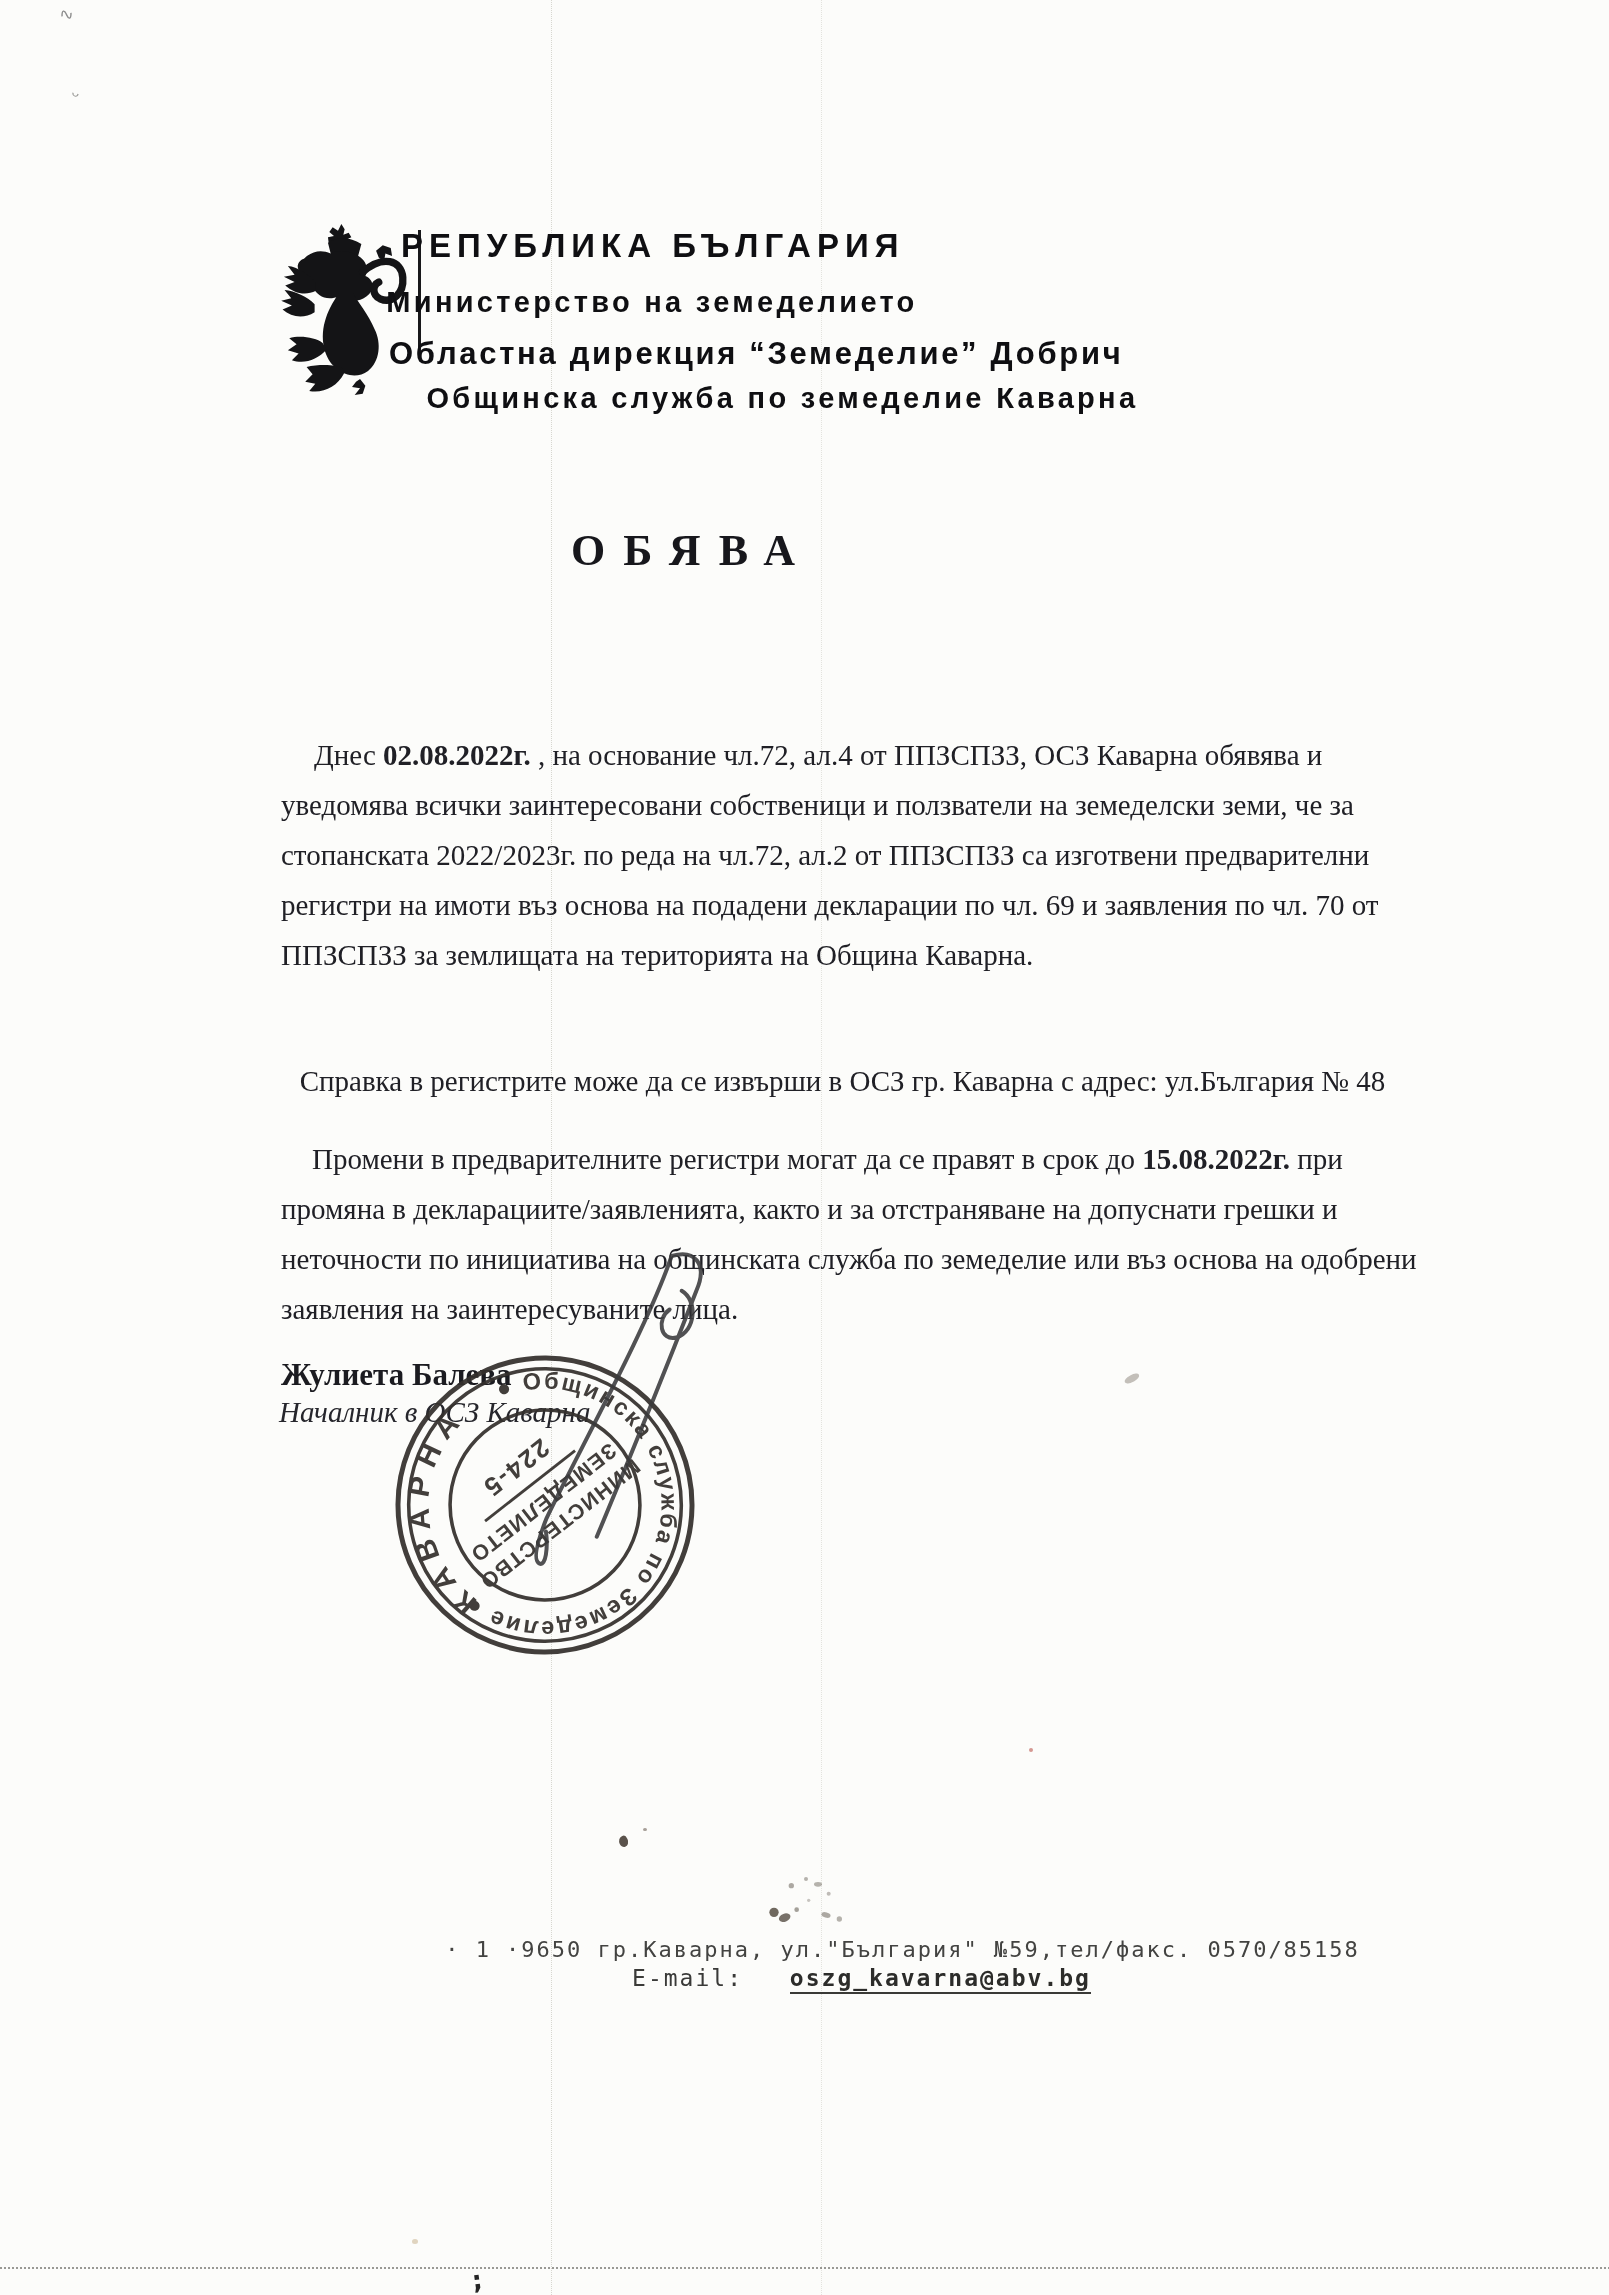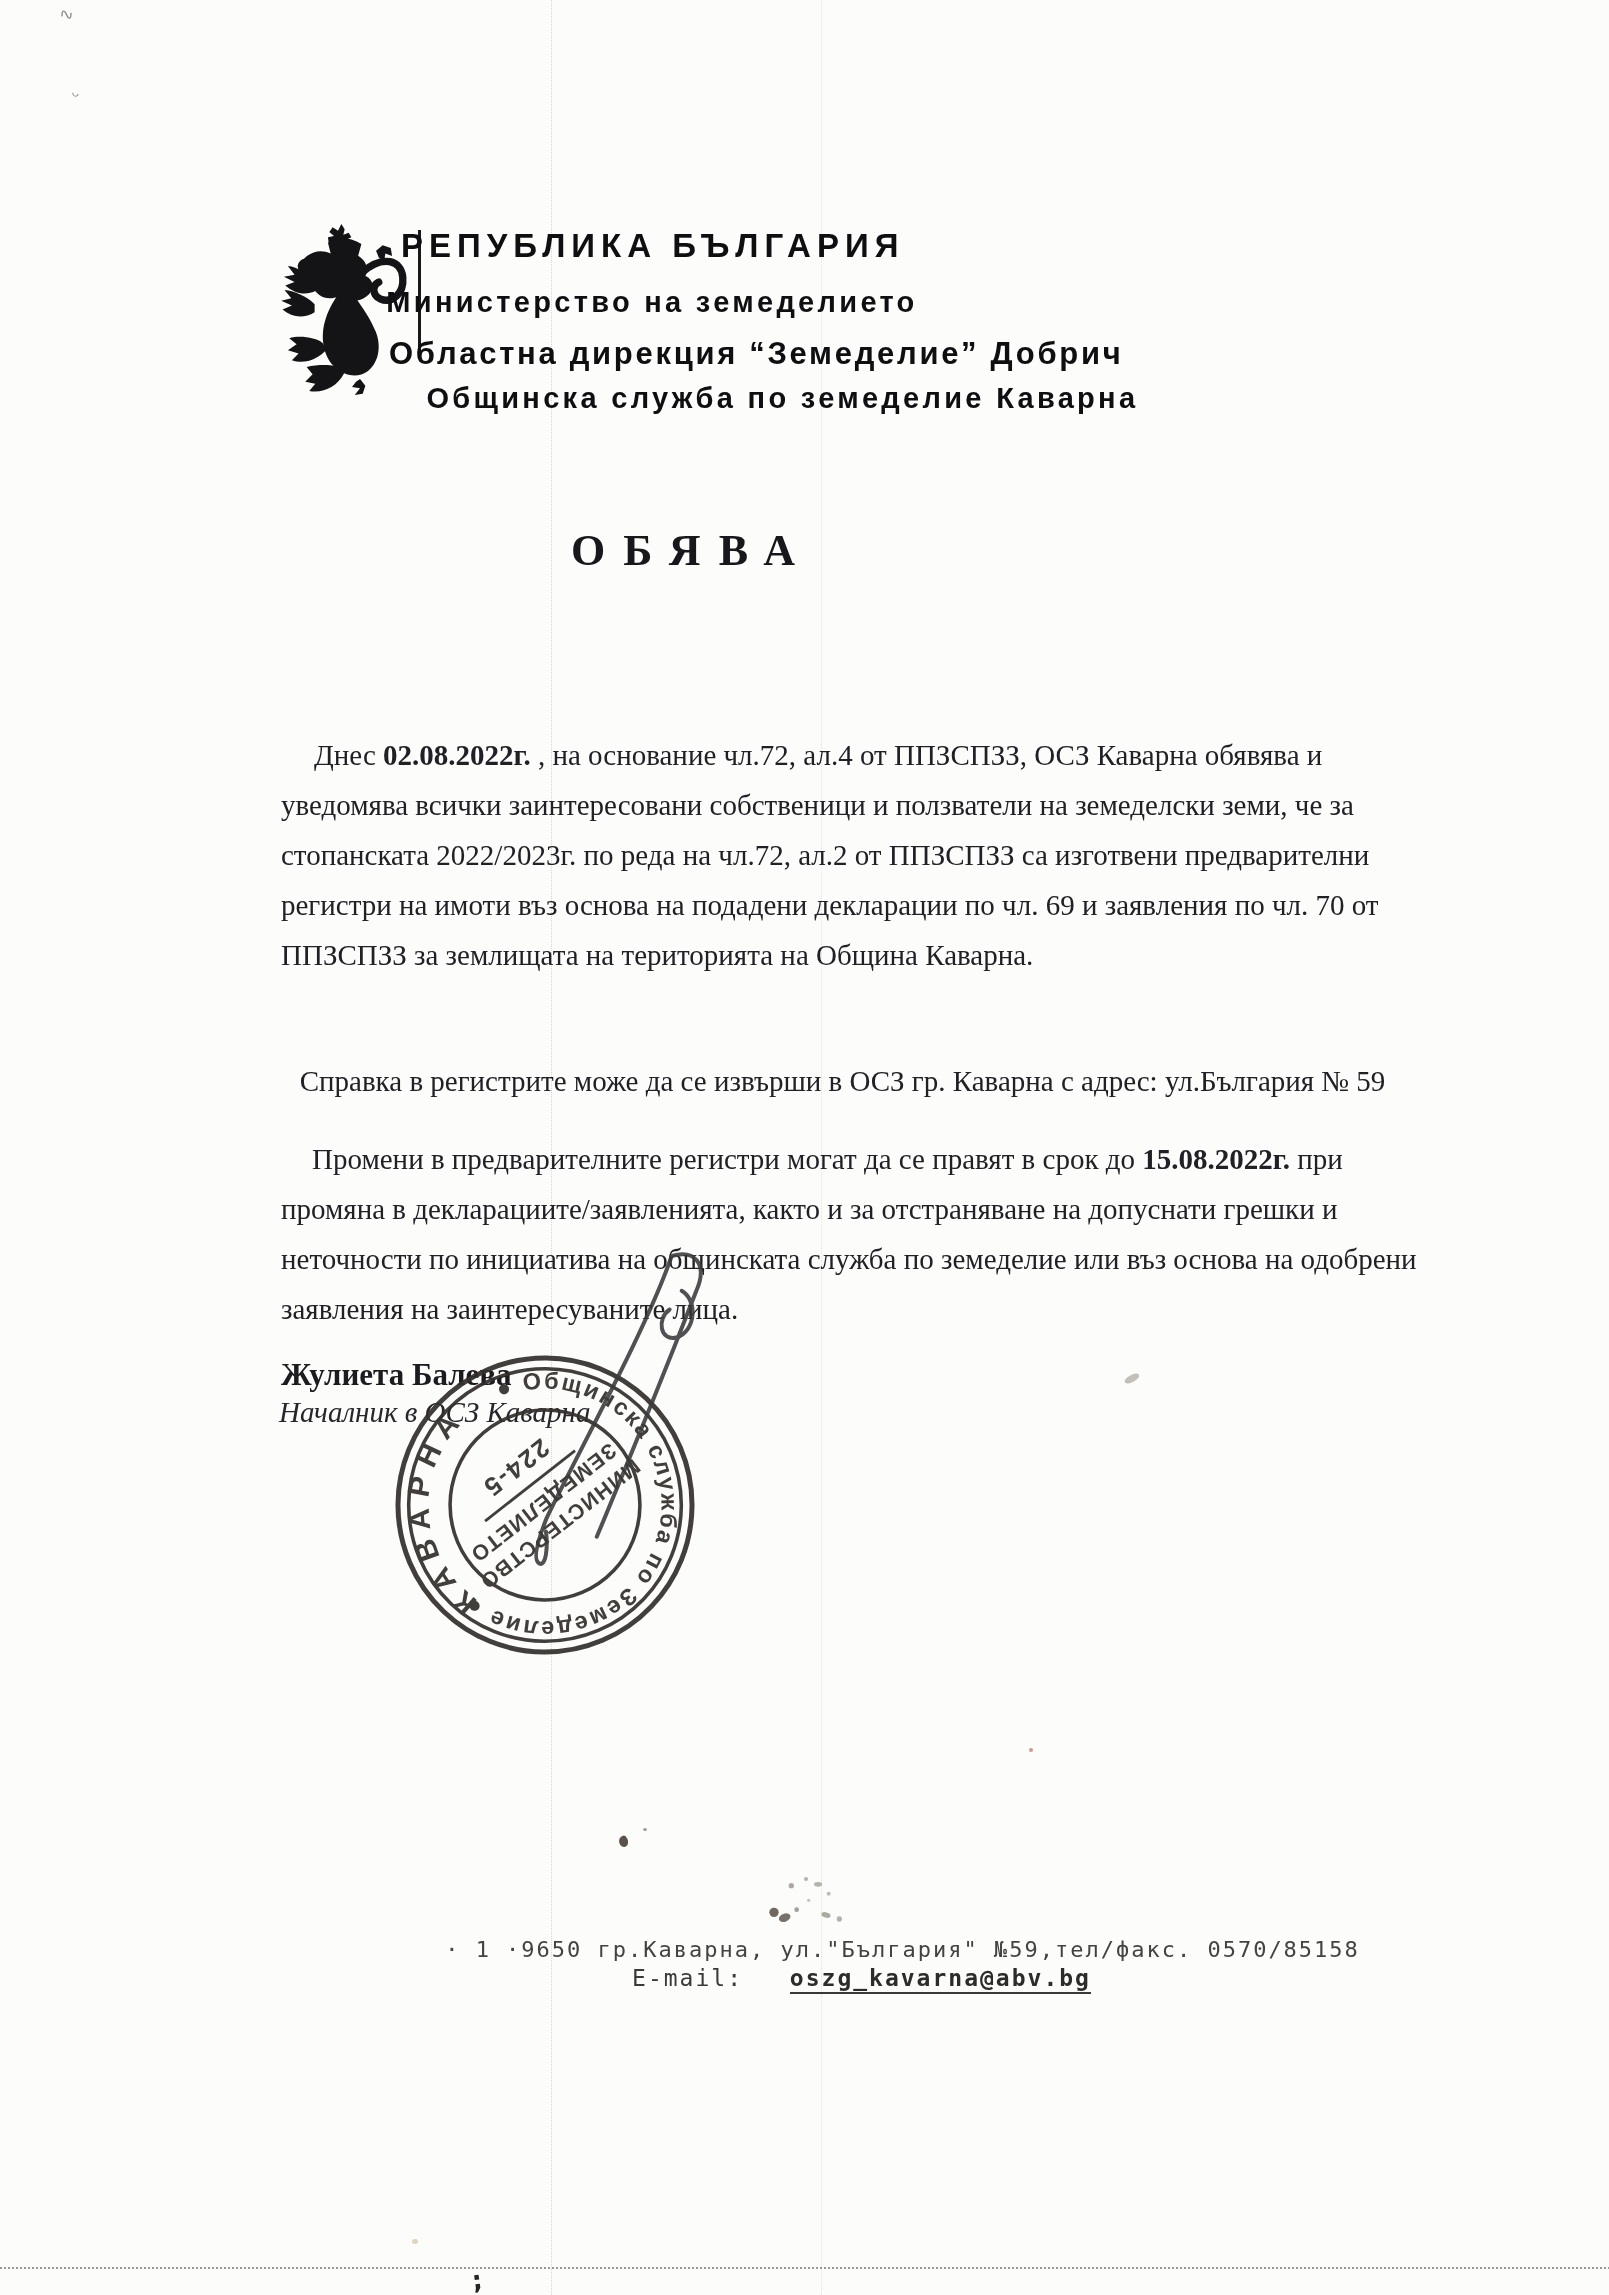--- a/index.html
+++ b/index.html
@@ -124,21 +124,21 @@
   <div class="para p1">
     <div class="pline indent1"><span>Днес </span><span class="bd">02.08.2022г.</span><span> , на основание чл.72, ал.4 от ППЗСПЗЗ, ОСЗ Каварна обявява и</span></div>
     <div class="pline">уведомява всички заинтересовани собственици и ползватели на земеделски земи, че за</div>
     <div class="pline">стопанската 2022/2023г. по реда на чл.72, ал.2 от ППЗСПЗЗ са изготвени предварителни</div>
     <div class="pline">регистри на имоти въз основа на подадени декларации по чл. 69 и заявления по чл. 70 от</div>
     <div class="pline">ППЗСПЗЗ за землищата на територията на Община Каварна.</div>
   </div>
 
 
   <div class="para p3">
-    <div class="pline indent3">Справка в регистрите може да се извърши в ОСЗ  гр. Каварна с адрес: ул.България № 59</div>
+    <div class="pline indent3">Справка в регистрите може да се извърши в ОСЗ  гр. Каварна с адрес: ул.България № 48</div>
   </div>
 
   <div class="para p4">
     <div class="pline indent4"><span>Промени в предварителните регистри могат да се правят в срок до </span><span class="bd">15.08.2022г.</span><span> при</span></div>
     <div class="pline">промяна в декларациите/заявленията, както и за отстраняване на допуснати грешки и</div>
     <div class="pline">неточности по инициатива на общинската служба по земеделие или въз основа на одобрени</div>
     <div class="pline">заявления на заинтересуваните лица.</div>
   </div>
 
   <div class="sig-name">Жулиета Балева</div>

